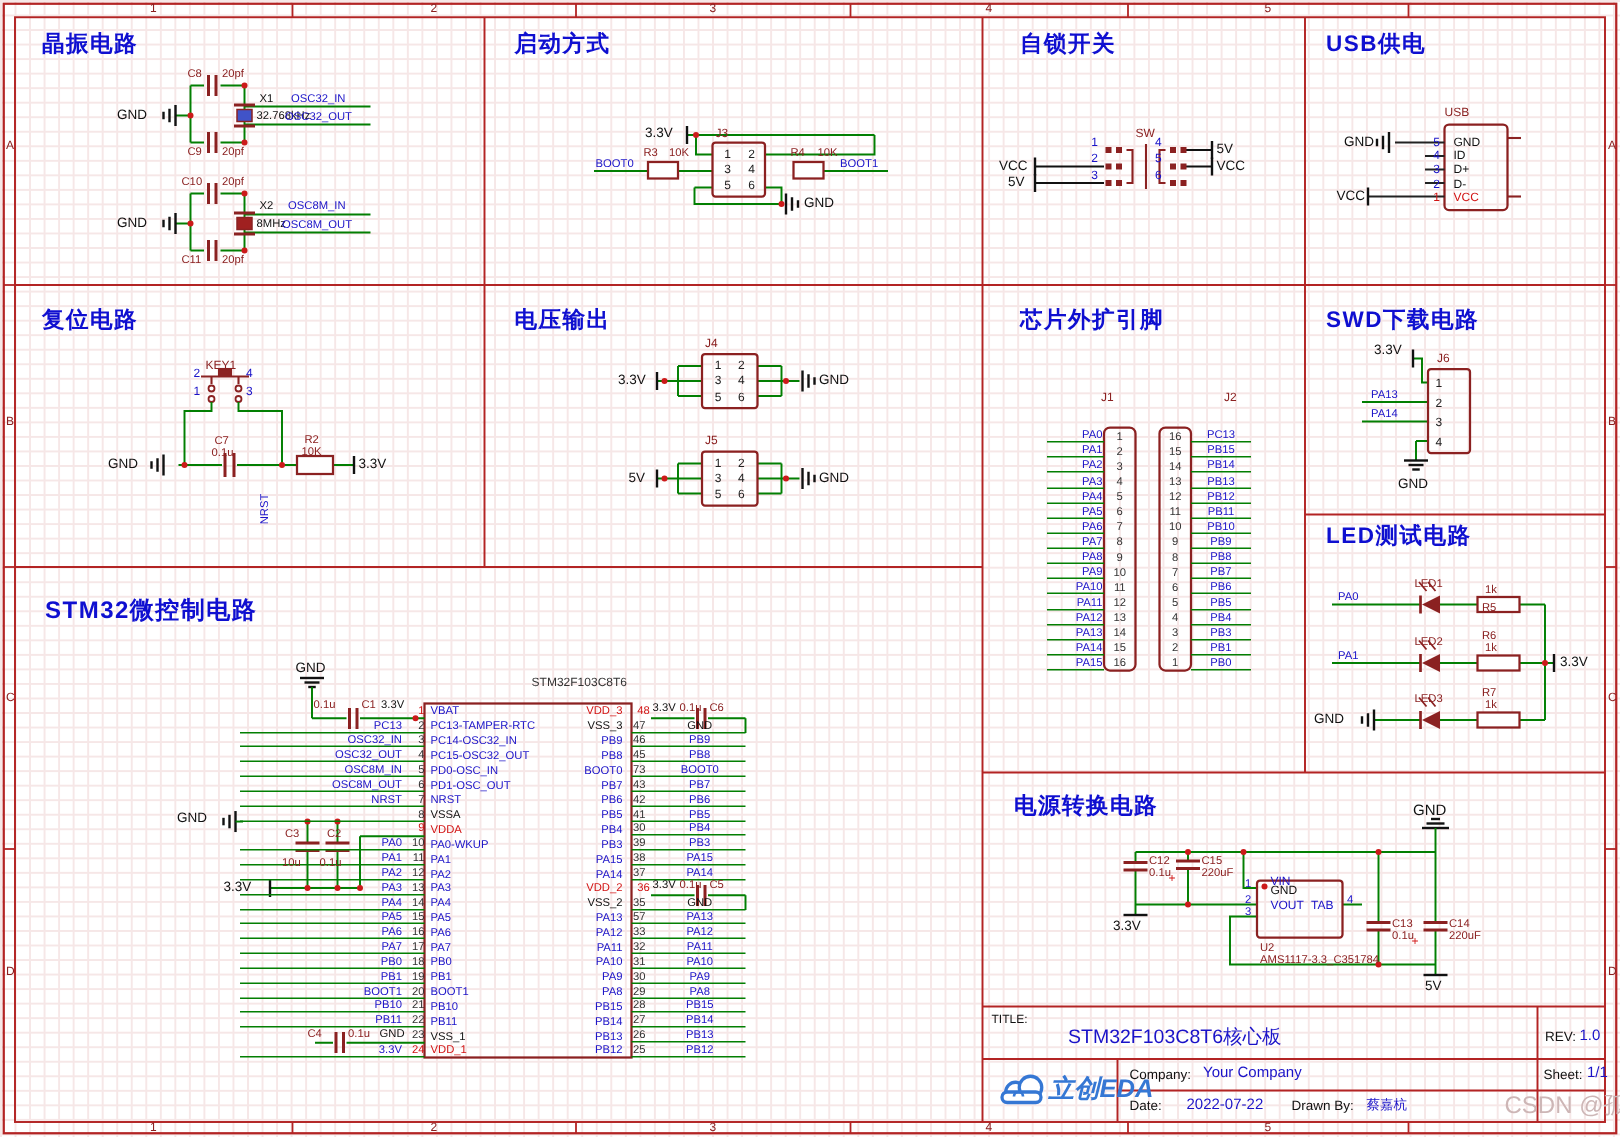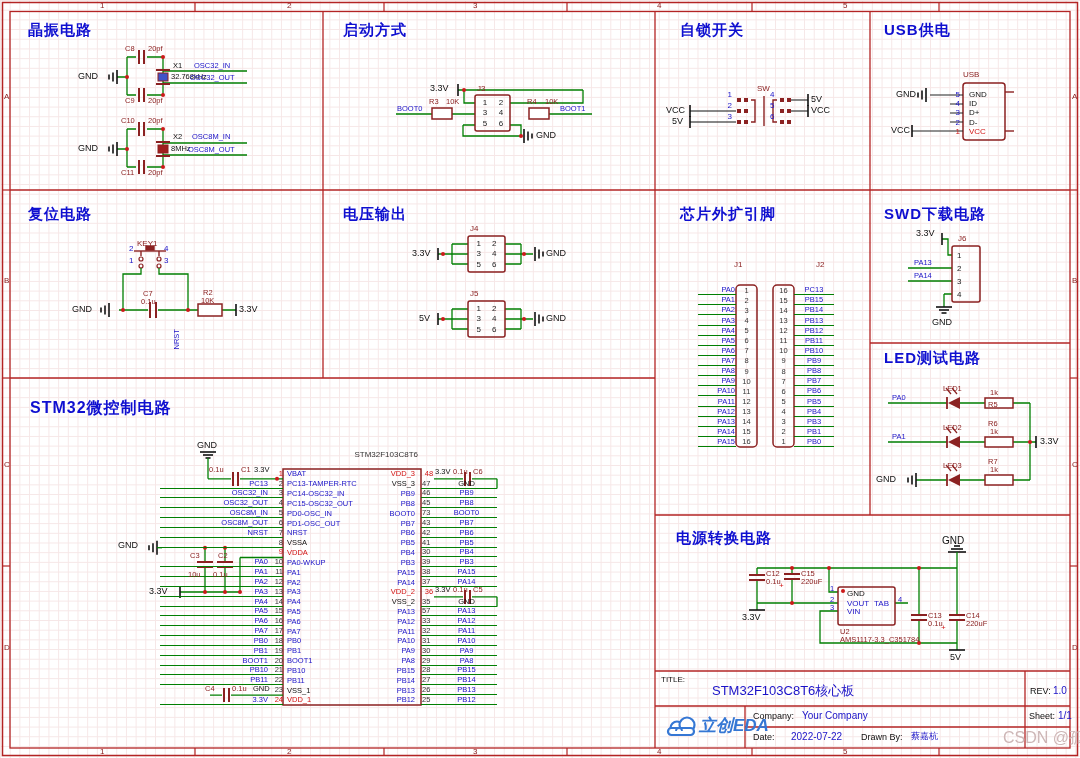--- a/index.html
+++ b/index.html
@@ -1021,21 +1021,21 @@
 <b class="t s7 mr" style="left:801px;top:570px">C15</b>
 <b class="t s7 mr" style="left:801px;top:578px">220uF</b>
 <b class="t s8 rd" style="left:779px;top:582px">+</b>
 <b class="t s9 bk" style="left:742px;top:613px">3.3V</b>
 <b class="t s7 bl" style="left:830px;top:585px">1</b>
 <b class="t s7 bl" style="left:830px;top:596px">2</b>
 <b class="t s7 bl" style="left:830px;top:604px">3</b>
 <b class="t s7 bl" style="left:898px;top:596px">4</b>
 <b class="t s8 bk" style="left:847px;top:590px">GND</b>
 <b class="t s8 bl" style="left:847px;top:600px">VOUT</b>
-<b class="t s8 bl" style="left:847px;top:608px">VIN</b>
+<b class="t s8 bl" style="left:847px;top:584px">VIN</b>
 <b class="t s8 bl" style="left:874px;top:600px">TAB</b>
 <b class="t s7 mr" style="left:840px;top:628px">U2</b>
 <b class="t s7 mr" style="left:840px;top:636px">AMS1117-3.3_C351784</b>
 <b class="t s7 mr" style="left:928px;top:612px">C13</b>
 <b class="t s7 mr" style="left:928px;top:620px">0.1u</b>
 <b class="t s7 mr" style="left:966px;top:612px">C14</b>
 <b class="t s7 mr" style="left:966px;top:620px">220uF</b>
 <b class="t s8 rd" style="left:941px;top:624px">+</b>
 <b class="t s9 bk" style="left:950px;top:653px">5V</b>
 

